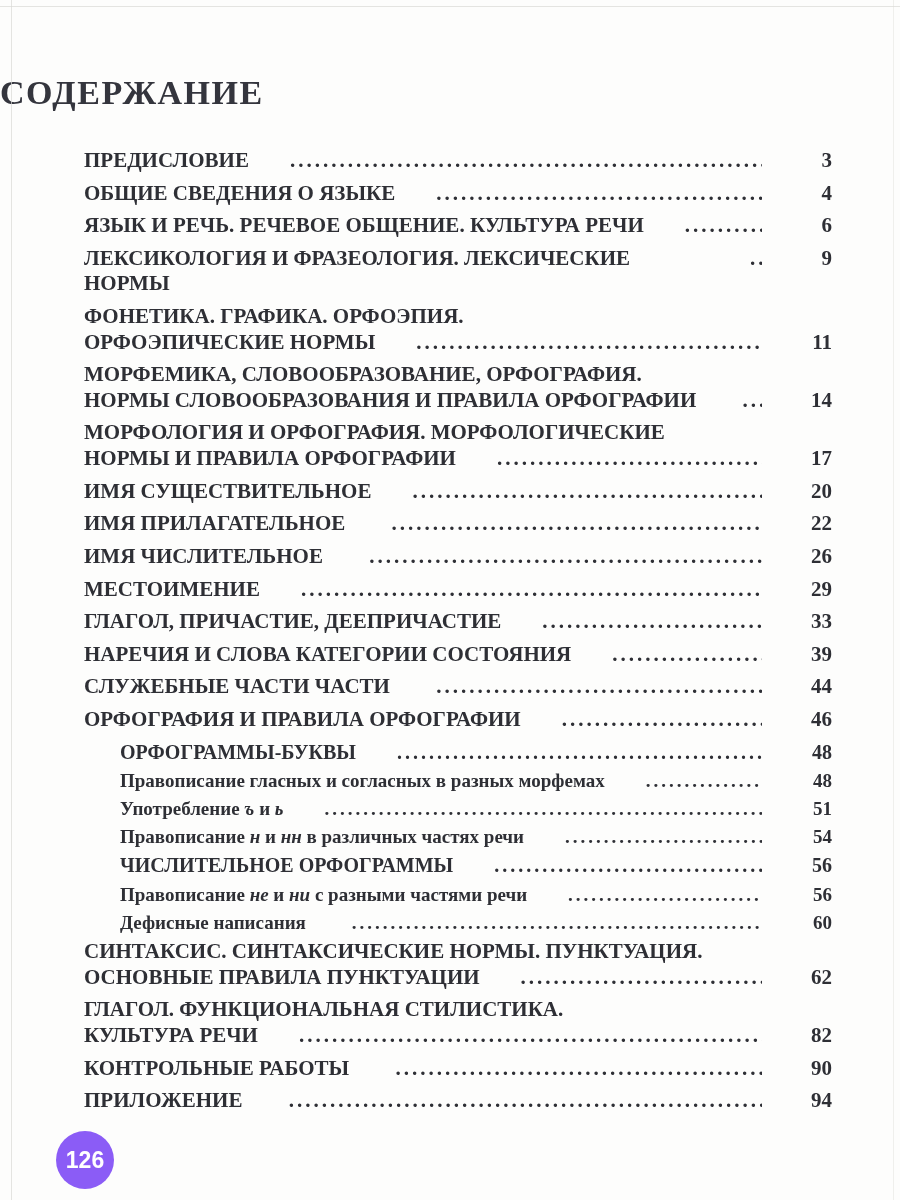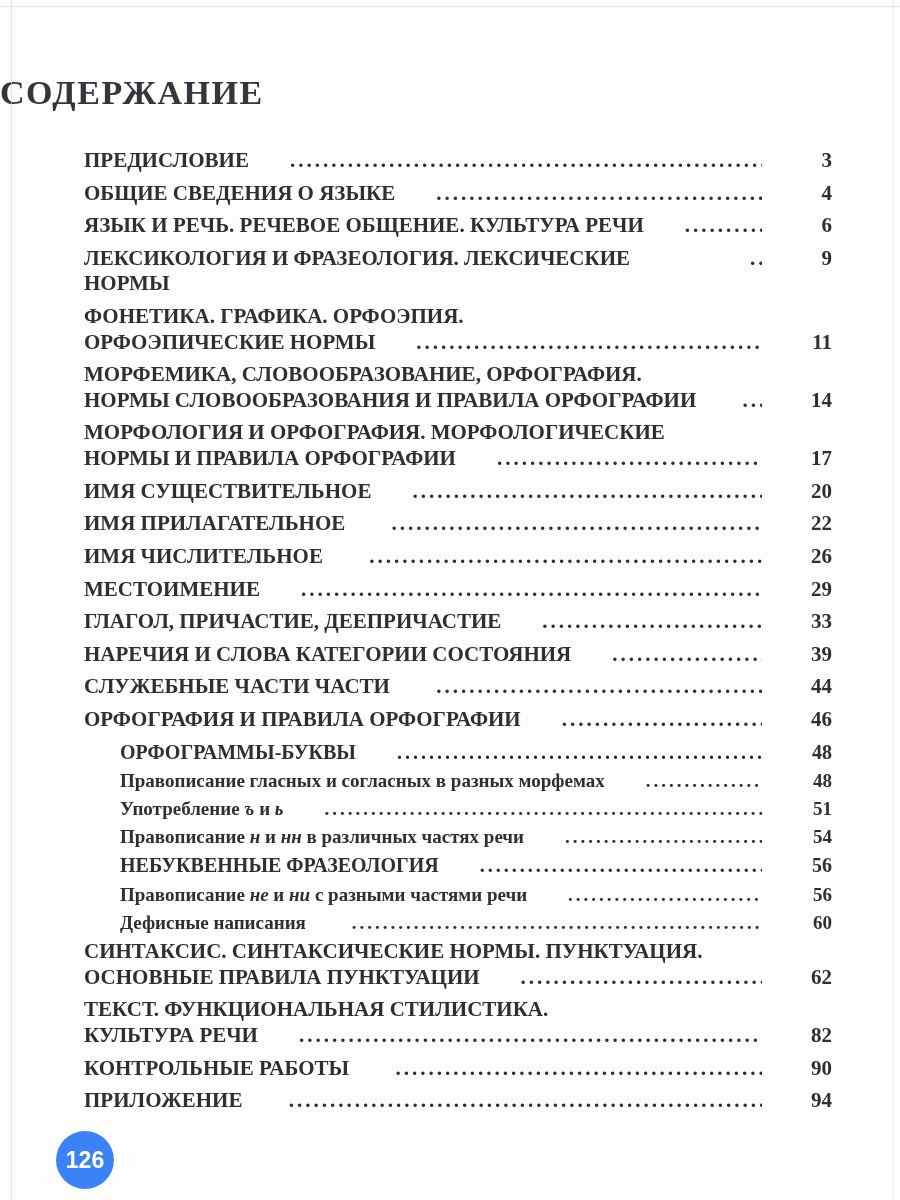--- a/index.html
+++ b/index.html
@@ -230,21 +230,21 @@
       </div>
       <div class="toc-entry level-1 style-sub">
         <div class="toc-line">
           <span class="label"><span>Правописание </span><span class="it">н</span><span> и </span><span class="it">нн</span><span> в различных частях речи</span></span>
           <span class="leader">........................................................................................................................................................................................................</span>
           <span class="pagenum">54</span>
         </div>
       </div>
       <div class="toc-entry level-1 style-caps-sub">
         <div class="toc-line">
-          <span class="label"><span>НЕБУКВЕННЫЕ ФРАЗЕОЛОГИЯ</span></span>
+          <span class="label"><span>ЧИСЛИТЕЛЬНОЕ ОРФОГРАММЫ</span></span>
           <span class="leader">........................................................................................................................................................................................................</span>
           <span class="pagenum">56</span>
         </div>
       </div>
       <div class="toc-entry level-1 style-sub">
         <div class="toc-line">
           <span class="label"><span>Правописание </span><span class="it">не</span><span> и </span><span class="it">ни</span><span> с разными частями речи</span></span>
           <span class="leader">........................................................................................................................................................................................................</span>
           <span class="pagenum">56</span>
         </div>
@@ -261,21 +261,21 @@
           <span class="label"><span>СИНТАКСИС. СИНТАКСИЧЕСКИЕ НОРМЫ. ПУНКТУАЦИЯ.</span></span>
         </div>
         <div class="toc-line">
           <span class="label"><span>ОСНОВНЫЕ ПРАВИЛА ПУНКТУАЦИИ</span></span>
           <span class="leader">........................................................................................................................................................................................................</span>
           <span class="pagenum">62</span>
         </div>
       </div>
       <div class="toc-entry level-0 style-caps">
         <div class="toc-line">
-          <span class="label"><span>ТЕКСТ. ФУНКЦИОНАЛЬНАЯ СТИЛИСТИКА.</span></span>
+          <span class="label"><span>ГЛАГОЛ. ФУНКЦИОНАЛЬНАЯ СТИЛИСТИКА.</span></span>
         </div>
         <div class="toc-line">
           <span class="label"><span>КУЛЬТУРА РЕЧИ</span></span>
           <span class="leader">........................................................................................................................................................................................................</span>
           <span class="pagenum">82</span>
         </div>
       </div>
       <div class="toc-entry level-0 style-caps">
         <div class="toc-line">
           <span class="label"><span>КОНТРОЛЬНЫЕ РАБОТЫ </span></span>
@@ -285,16 +285,16 @@
       </div>
       <div class="toc-entry level-0 style-caps">
         <div class="toc-line">
           <span class="label"><span>ПРИЛОЖЕНИЕ </span></span>
           <span class="leader">........................................................................................................................................................................................................</span>
           <span class="pagenum">94</span>
         </div>
       </div>
     </div>
 
-  <div class="badge" id="badge" style="background: #3b82f6;">
+  <div class="badge" id="badge" style="background: #8b5cf6;">
     <span>126</span>
   </div>
 </div>
 
 </body></html>

